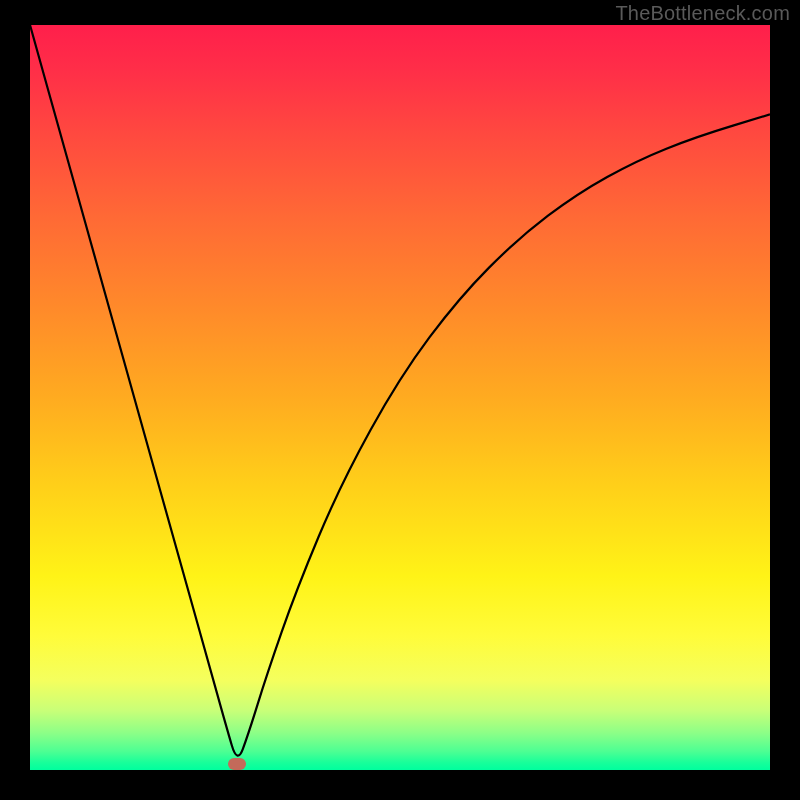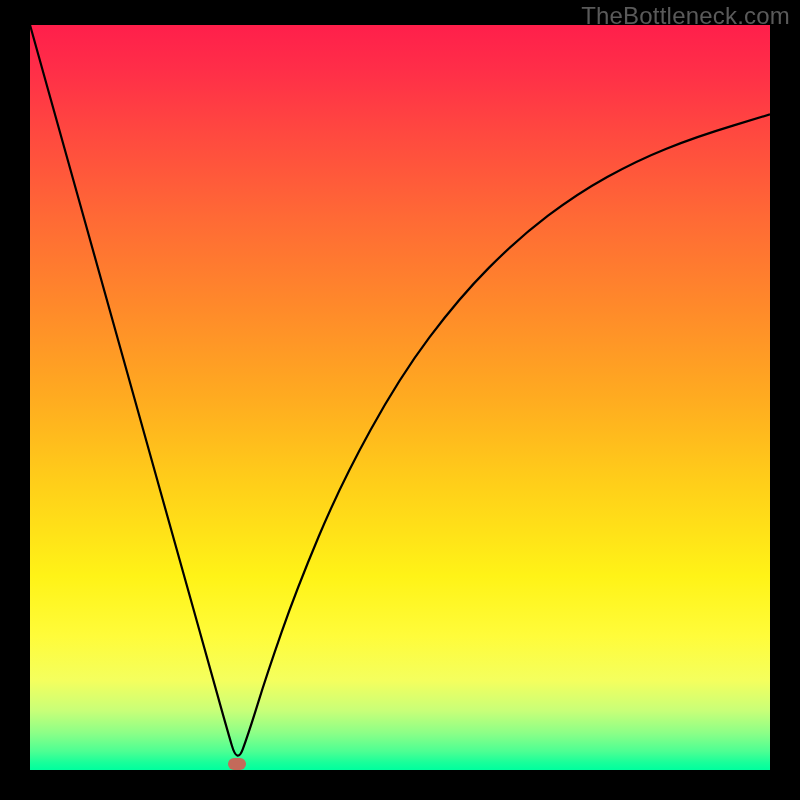--- a/index.html
+++ b/index.html
@@ -15,21 +15,21 @@
     position: relative;
     width: 800px;
     height: 800px;
     background: #000;
   }
   .watermark {
     position: absolute;
     top: 2px;
     right: 10px;
     color: #5a5a5a;
-    font-size: 24px;
+    font-size: 20px;
     font-weight: 500;
     letter-spacing: 0.2px;
     z-index: 5;
   }
   .plot-area {
     position: absolute;
     left: 30px;
     top: 25px;
     width: 740px;
     height: 745px;

